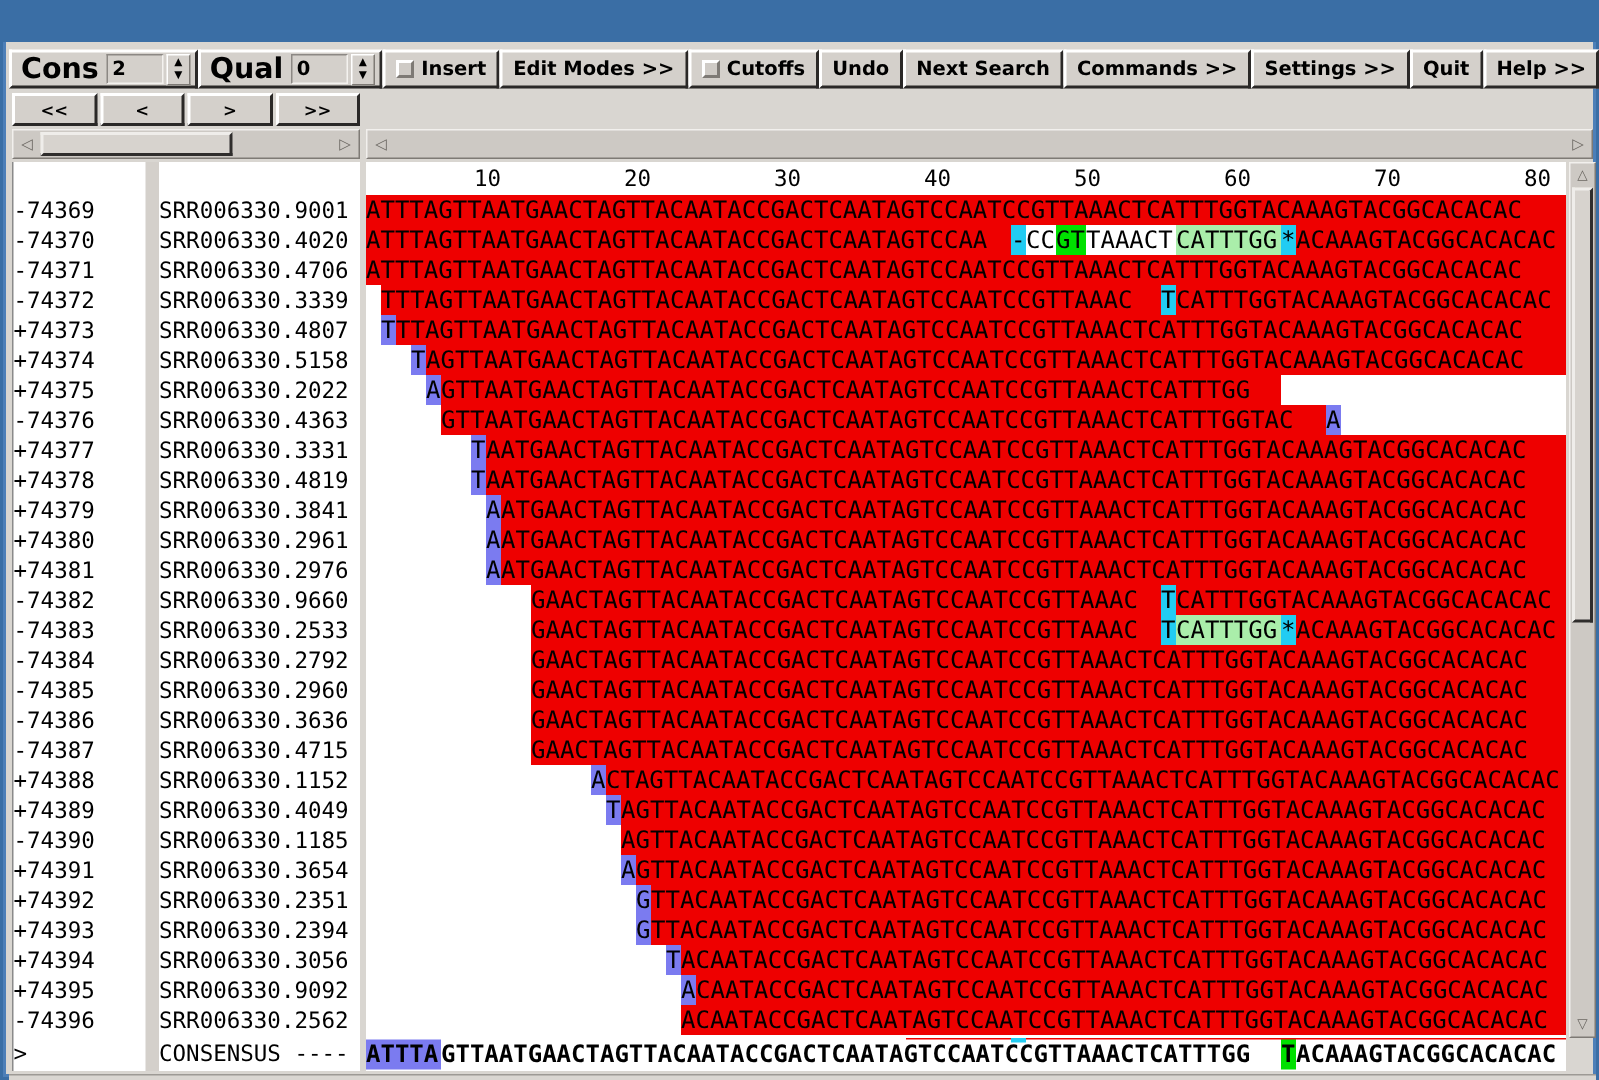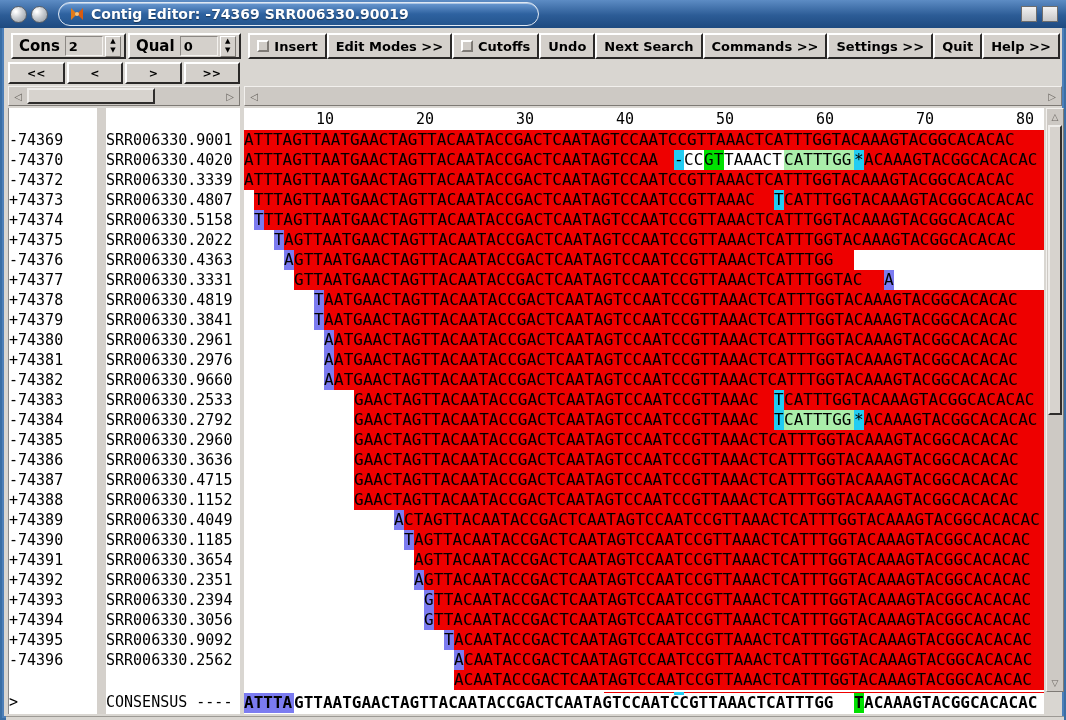--- a/index.html
+++ b/index.html
@@ -87,21 +87,21 @@
   }
   .spin-group {
     display: flex; align-items: center;
     height: 26px;
     background: #d4d0cb;
     border: 2px outset #e8e6e3;
     border-top-color: #ffffff; border-left-color: #ffffff;
     border-right-color: #7e7a75; border-bottom-color: #7e7a75;
     padding: 0 3px;
   }
-  .spin-label { font-size: 15px; font-weight: bold; padding: 0 5px 0 3px; }
+  .spin-label { font-size: 19px; font-weight: bold; padding: 0 5px 0 3px; }
   .spin-field {
     width: 38px; height: 20px;
     background: #d4d0cb;
     border: 1px solid #9b9792;
     border-top-color: #8c8884; border-left-color: #8c8884;
     border-right-color: #f4f2ef; border-bottom-color: #f4f2ef;
     font-size: 13px; font-weight: bold;
     display: flex; align-items: center; padding-left: 3px;
   }
   .spin-arrows {
@@ -272,40 +272,20 @@
     background: #d9d6d1;
     border-top: 1px solid #9d9a95;
     display: flex; align-items: center;
   }
 </style>
 </head>
 <body>
 
 <div id="app">
 
-  <div class="titlebar">
-    <div class="tb-lights">
-      <div class="tb-light"></div>
-      <div class="tb-light"></div>
-    </div>
-    <div class="tb-titlewrap">
-      <div class="tb-appicon">
-        <svg width="16" height="16" viewBox="0 0 16 16">
-          <path d="M2 2 L8 8 L2 14 Z" fill="#e07a1a"></path>
-          <path d="M14 2 L8 8 L14 14 Z" fill="#d95b10"></path>
-          <circle cx="8" cy="8" r="2" fill="#f5c27a"></circle>
-        </svg>
-      </div>
-      <div class="tb-title">Contig Editor:  -74369 SRR006330.90019</div>
-    </div>
-    <div class="tb-right">
-      <div class="tb-btn"></div>
-      <div class="tb-btn"></div>
-    </div>
-  </div>
 
   <div class="winbody">
 
     <div class="toolbar">
       <div style="width:14px"></div>
       <div class="spin-group">
         <span class="spin-label">Cons</span>
         <span class="spin-field">2</span>
         <span class="spin-arrows">
           <div>▲</div>
@@ -364,20 +344,24 @@
       <div class="names-gutter"></div>
       <div style="height:22px"></div>
       <div id="names-list">
           <div class="name-row">
             <span class="name-num">-74369</span>
             <span class="name-txt">SRR006330.9001</span>
           </div>
           <div class="name-row">
             <span class="name-num">-74370</span>
             <span class="name-txt">SRR006330.4020</span>
+          </div>
+          <div class="name-row">
+            <span class="name-num">-74371</span>
+            <span class="name-txt">SRR006330.4706</span>
           </div>
           <div class="name-row">
             <span class="name-num">-74372</span>
             <span class="name-txt">SRR006330.3339</span>
           </div>
           <div class="name-row">
             <span class="name-num">+74373</span>
             <span class="name-txt">SRR006330.4807</span>
           </div>
           <div class="name-row">

